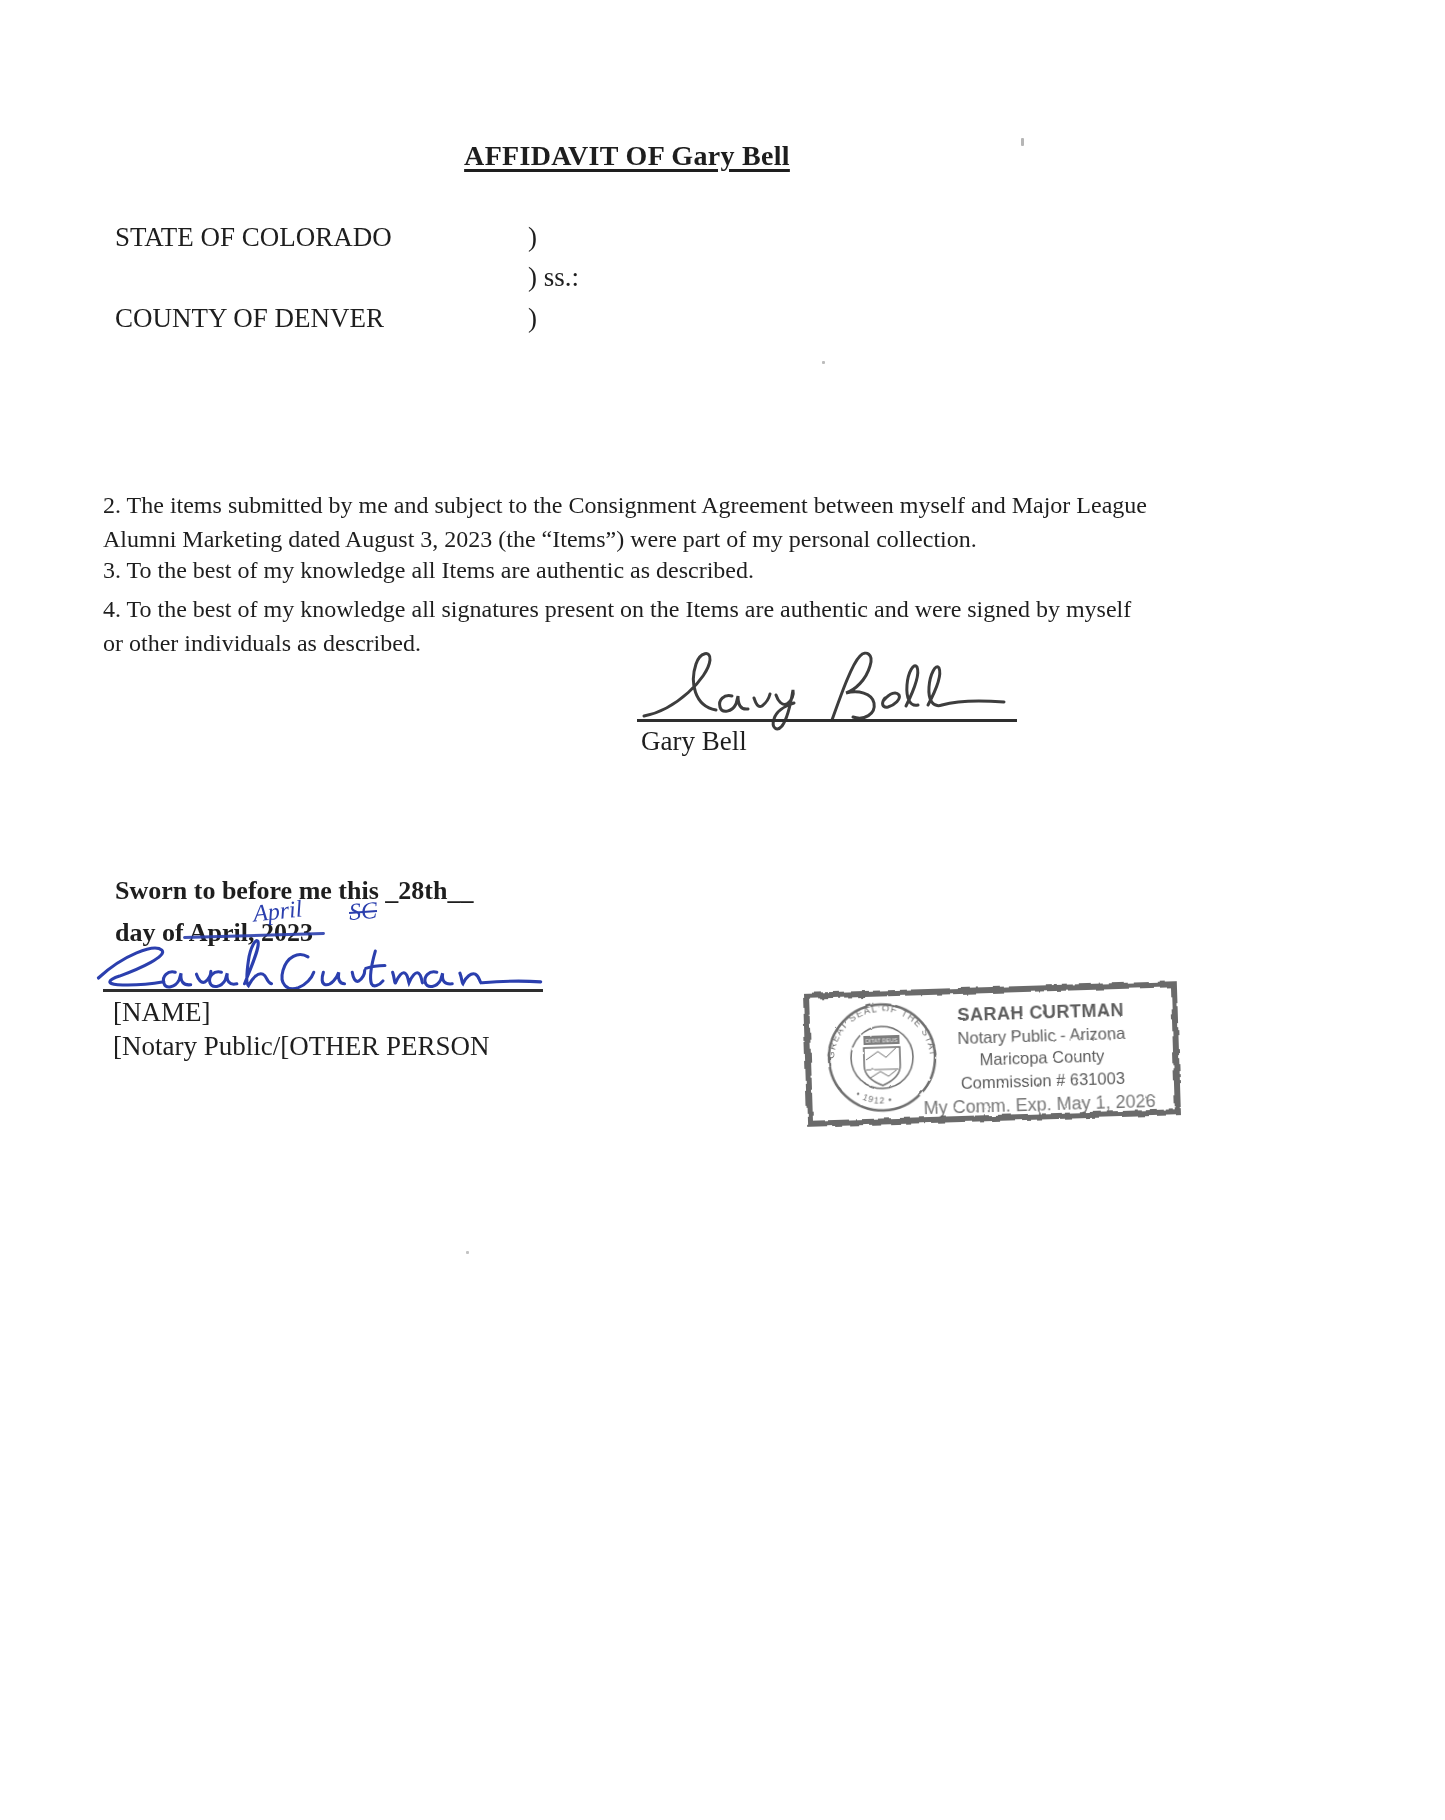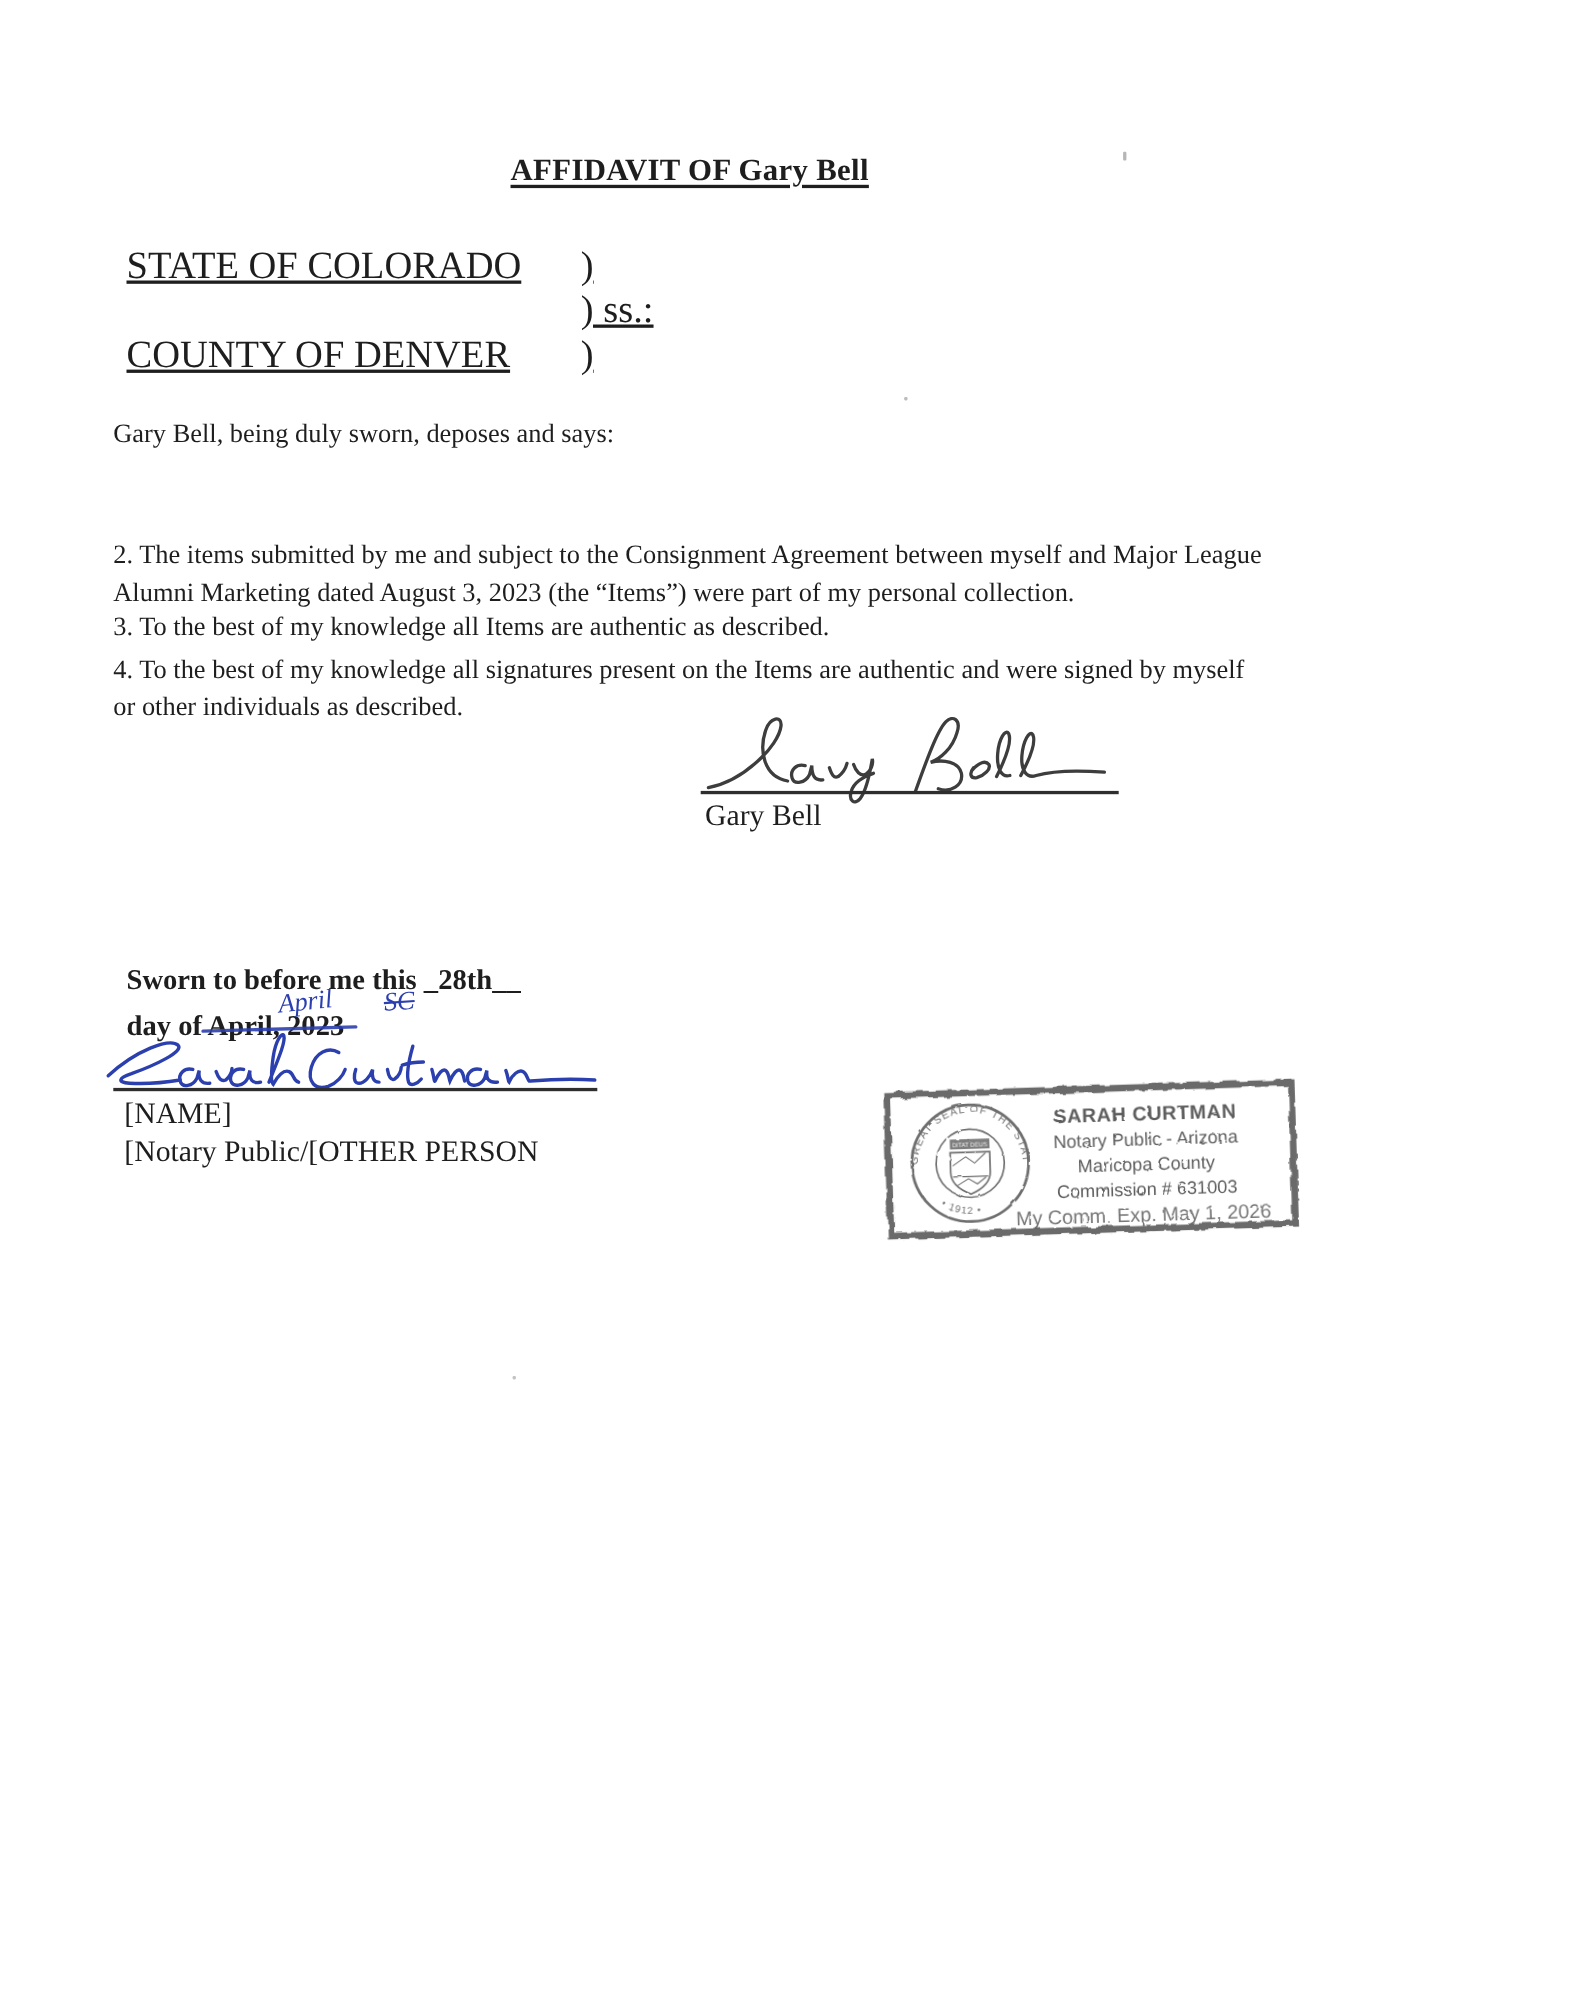--- a/index.html
+++ b/index.html
@@ -15,21 +15,21 @@
   .doc-title{
     font-weight:bold;
     font-size:28px;
     letter-spacing:.3px;
     text-decoration:underline;
     text-decoration-thickness:2.5px;
     text-underline-offset:4px;
     white-space:nowrap;
     transform:translateX(-50%);
   }
-  .venue{font-size:35px;white-space:nowrap;text-decoration:underline;}
+  .venue{font-size:27px;white-space:nowrap;}
   .bodytext{
     font-size:24px;
     line-height:34px;
   }
   .para{position:absolute;left:103px;width:1045px;}
   .jurat{font-size:26px;white-space:nowrap;font-weight:bold;}
   .bracket-block{font-size:27px;line-height:34px;white-space:nowrap;}
   .sig-line{background:#2e2e2e;height:2.5px;}
   .typed-name{font-size:27px;}
   .blue-hand{
@@ -53,21 +53,20 @@
 <div class="page">
 
   <div class="abs doc-title" style="left:627px;top:140px;">AFFIDAVIT OF Gary Bell</div>
 
   <div class="abs venue" style="left:115px;top:222px;">STATE OF COLORADO</div>
   <div class="abs venue" style="left:528px;top:222px;">)</div>
   <div class="abs venue" style="left:528px;top:262px;">) ss.:</div>
   <div class="abs venue" style="left:115px;top:303px;">COUNTY OF DENVER</div>
   <div class="abs venue" style="left:528px;top:303px;">)</div>
 
-  <div class="para bodytext" style="top:378px;">Gary Bell, being duly sworn, deposes and says:</div>
   <div class="para bodytext" style="top:488px;">2. The items submitted by me and subject to the Consignment Agreement between myself and Major League Alumni Marketing dated August 3, 2023 (the “Items”) were part of my personal collection.</div>
   <div class="para bodytext" style="top:553px;">3. To the best of my knowledge all Items are authentic as described.</div>
   <div class="para bodytext" style="top:592px;">4. To the best of my knowledge all signatures present on the Items are authentic and were signed by myself or other individuals as described.</div>
 
   <svg class="abs" style="left:636px;top:648px;" width="390" height="85" viewBox="0 0 390 85" fill="none" stroke="#3d3d3d" stroke-width="3" stroke-linecap="round">
     <path d="M8,68 C40,62 72,30 74,12 C75,2 64,4 60,16 C54,34 58,58 80,62"></path>
     <path d="M96,48 C88,46 82,52 84,59 C86,66 96,64 100,56 L102,48 C102,56 104,62 112,61"></path>
     <path d="M118,50 C120,56 122,60 126,58 C130,55 133,50 134,46"></path>
     <path d="M140,47 C142,53 146,58 151,56 C156,53 158,46 157,42 C155,54 152,70 146,78 C141,84 135,80 138,71 C140,64 148,58 158,55"></path>
     <path d="M196,72 C206,44 216,16 224,8 C230,2 238,6 234,18 C230,32 219,42 210,45 C222,42 236,45 238,55 C240,66 228,73 217,69"></path>

